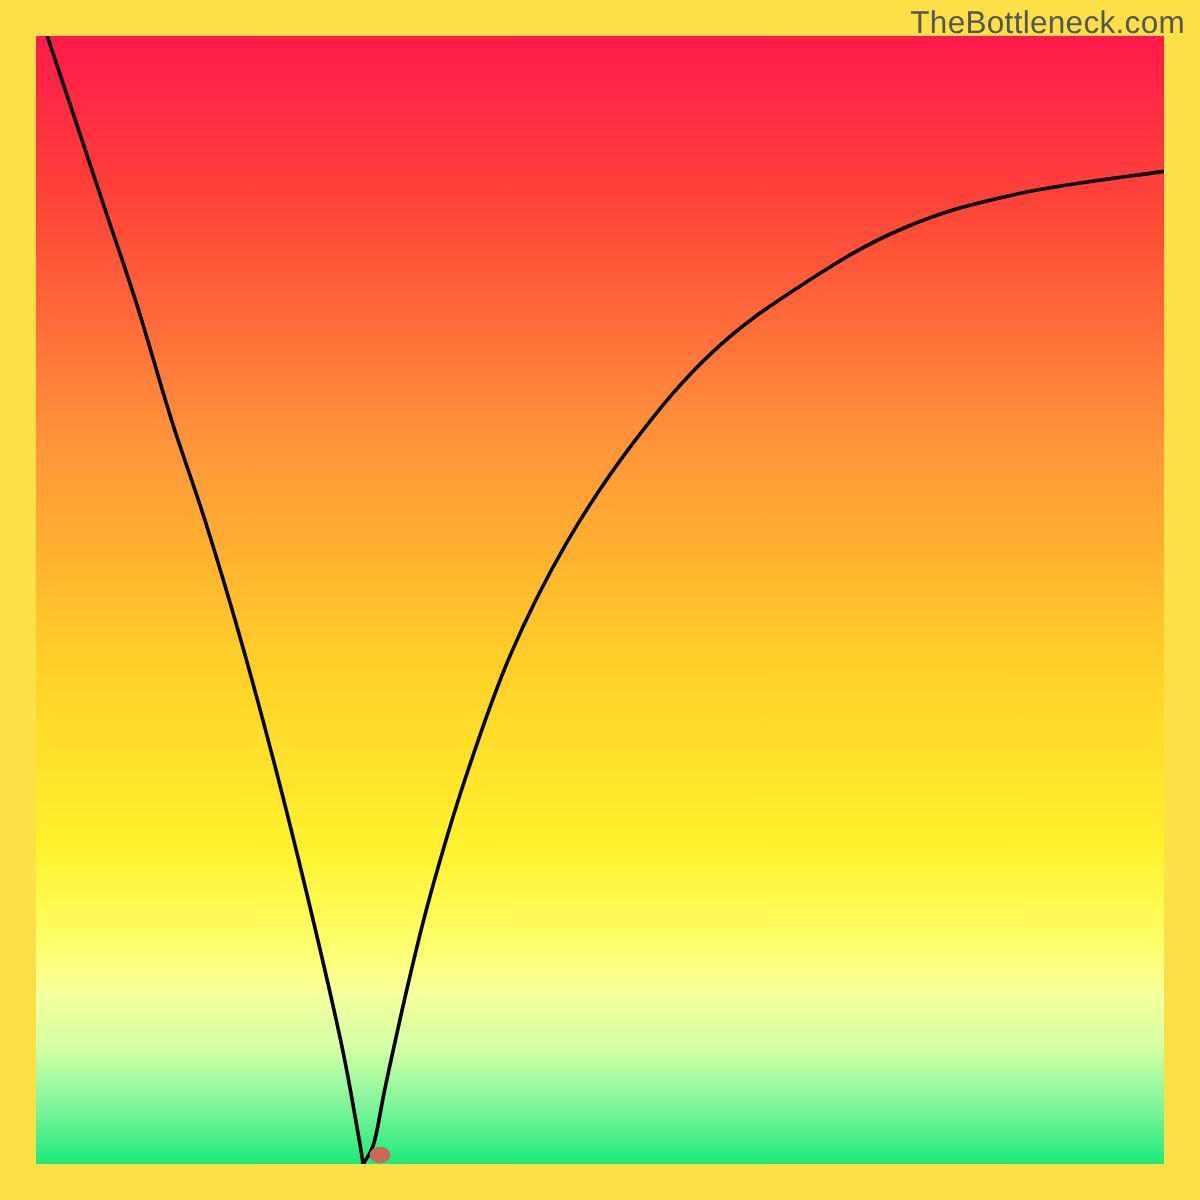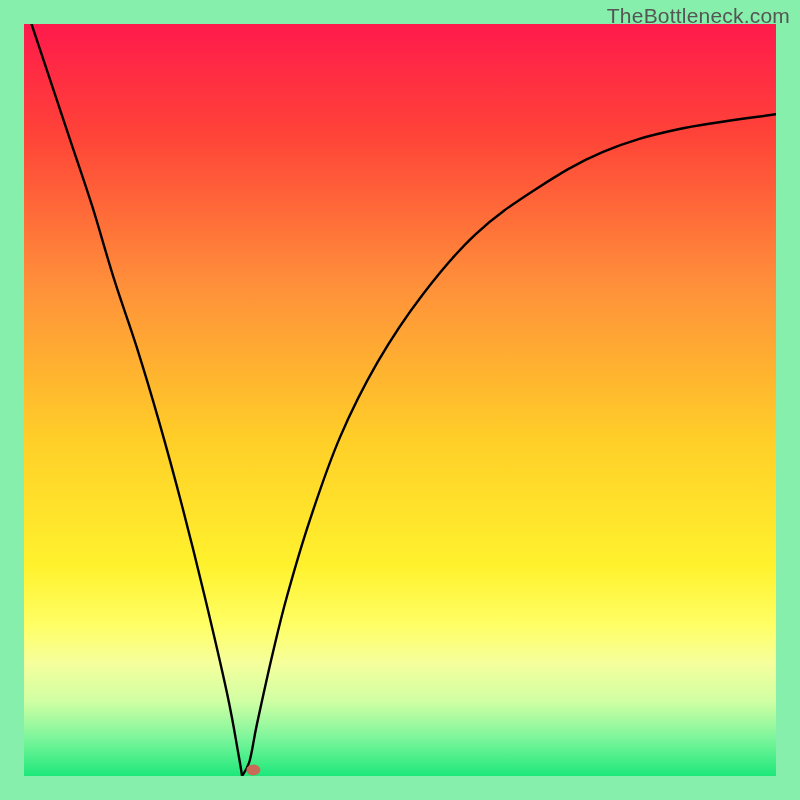--- a/index.html
+++ b/index.html
@@ -6,21 +6,21 @@
     margin: 0;
     padding: 0;
     width: 800px;
     height: 800px;
     overflow: hidden;
     font-family: Arial, Helvetica, sans-serif;
   }
   .outer {
     width: 800px;
     height: 800px;
-    background: #86efac;
+    background: #fde047;
     position: relative;
   }
   .plot {
     position: absolute;
     top: 24px;
     left: 24px;
     width: 752px;
     height: 752px;
   }
   .watermark {

